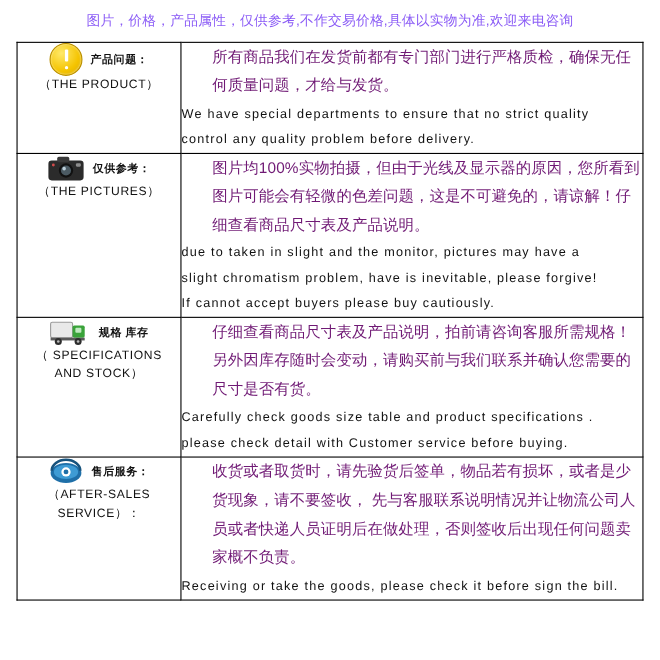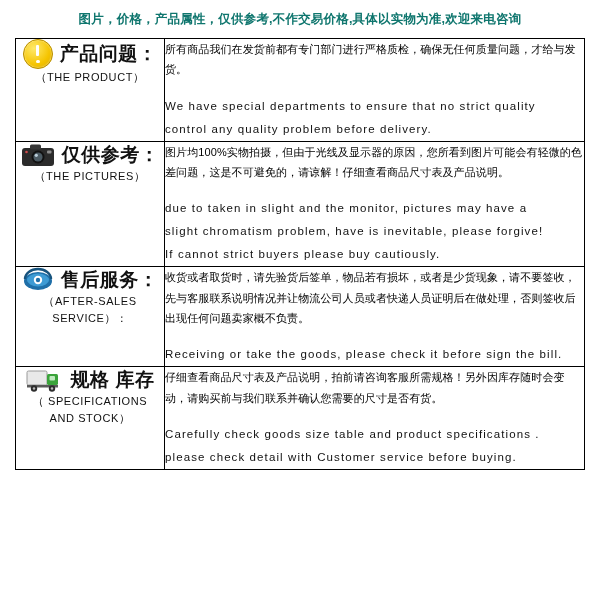--- a/index.html
+++ b/index.html
@@ -16,26 +16,25 @@
   }
   .page {
     position: relative;
     width: 600px;
     height: 600px;
     box-sizing: border-box;
   }
   .header-note {
     text-align: center;
     font-size: 12.5px;
-    color: #0f766e;
+    color: #8b5cf6;
     padding: 11px 8px 10px 8px;
     letter-spacing: 0.2px;
     font-family: "Liberation Sans", sans-serif;
     white-space: nowrap;
-    font-weight: bold;
   }
   table.info {
     border-collapse: collapse;
     width: 570px;
     margin: 0 auto;
     table-layout: fixed;
   }
   table.info td {
     border: 1px solid #000000;
     vertical-align: top;
@@ -54,21 +53,21 @@
     display: block;
     text-align: center;
   }
   .icon-row {
     display: flex;
     align-items: center;
     justify-content: center;
     gap: 7px;
   }
   .label-cn {
-    font-size: 19px;
+    font-size: 10px;
     font-weight: bold;
     color: #111111;
     letter-spacing: 0.5px;
     white-space: nowrap;
   }
   .label-en {
     font-size: 11px;
     color: #111111;
     margin-top: 5px;
     letter-spacing: 0.6px;
@@ -110,32 +109,33 @@
     border-radius: 50%;
   }
   
   .icon-camera { width: 34px; height: 26px; }
   
   .icon-truck { width: 38px; height: 26px; }
   
   .icon-headset { width: 32px; height: 26px; }
 
   .body-cn {
-    font-size: 11px;
+    font-size: 14px;
     line-height: 1.85;
-    color: #000000;
+    color: #701a75;
     letter-spacing: 0.1px;
+    margin-left: 28px;
   }
   .body-en {
     font-size: 11.5px;
     line-height: 2.0;
     color: #111111;
     letter-spacing: 1.1px;
     font-family: "Liberation Sans", sans-serif;
-    margin-top: 15px;
+    margin-top: 2px;
   }
   .body-en .en-line { display: block; white-space: nowrap; }
 </style>
 </head>
 <body>
 
 <div class="page">
 
   <div class="header-note">图片，价格，产品属性，仅供参考,不作交易价格,具体以实物为准,欢迎来电咨询</div>
 
@@ -183,50 +183,21 @@
             <span class="label-en">
               <span class="en-line">（THE  PICTURES）</span>
             </span>
           </span>
         </td>
         <td class="body-cell">
           <div class="body-cn">图片均100%实物拍摄，但由于光线及显示器的原因，您所看到图片可能会有轻微的色差问题，这是不可避免的，请谅解！仔细查看商品尺寸表及产品说明。</div>
           <div class="body-en">
             <span class="en-line">due to taken in slight and the monitor, pictures may have a</span>
             <span class="en-line">slight chromatism problem, have is inevitable, please forgive!</span>
-            <span class="en-line">If cannot strict buyers please buy cautiously.</span>
-          </div>
-        </td>
-      </tr>
-
-      <tr>
-        <td class="label-cell">
-          <span class="label-inner">
-            <span class="icon-row">
-              <span class="icon icon-headset">
-                <svg width="32" height="26" viewBox="0 0 32 26" xmlns="http://www.w3.org/2000/svg">
-                  <ellipse cx="16" cy="14" rx="14" ry="9" fill="#1f6fa8"></ellipse>
-                  <ellipse cx="16" cy="13" rx="11" ry="6.5" fill="#3e9bd4"></ellipse>
-                  <circle cx="16" cy="13" r="4.2" fill="#ffffff"></circle>
-                  <circle cx="16" cy="13" r="2.2" fill="#1f6fa8"></circle>
-                  <path d="M3 12 A13 10 0 0 1 29 12" fill="none" stroke="#17537d" stroke-width="2.4"></path>
-                </svg>
-              </span>
-              <span class="label-cn">售后服务：</span>
-            </span>
-            <span class="label-en">
-              <span class="en-line">（AFTER-SALES</span>
-              <span class="en-line">SERVICE）：</span>
-            </span>
-          </span>
-        </td>
-        <td class="body-cell">
-          <div class="body-cn">收货或者取货时，请先验货后签单，物品若有损坏，或者是少货现象，请不要签收，  先与客服联系说明情况并让物流公司人员或者快递人员证明后在做处理，否则签收后出现任何问题卖家概不负责。</div>
-          <div class="body-en">
-            <span class="en-line">Receiving or take the goods, please check it before sign the bill.</span>
+            <span class="en-line">If cannot accept buyers please buy cautiously.</span>
           </div>
         </td>
       </tr>
 
       <tr>
         <td class="label-cell">
           <span class="label-inner">
             <span class="icon-row">
               <span class="icon icon-truck">
                 <svg width="38" height="26" viewBox="0 0 38 26" xmlns="http://www.w3.org/2000/svg">
@@ -249,15 +220,44 @@
           </span>
         </td>
         <td class="body-cell">
           <div class="body-cn">仔细查看商品尺寸表及产品说明，拍前请咨询客服所需规格！另外因库存随时会变动，请购买前与我们联系并确认您需要的尺寸是否有货。</div>
           <div class="body-en">
             <span class="en-line">Carefully check goods size table and product specifications .</span>
             <span class="en-line">please check detail with Customer service before buying.</span>
           </div>
         </td>
       </tr>
+
+      <tr>
+        <td class="label-cell">
+          <span class="label-inner">
+            <span class="icon-row">
+              <span class="icon icon-headset">
+                <svg width="32" height="26" viewBox="0 0 32 26" xmlns="http://www.w3.org/2000/svg">
+                  <ellipse cx="16" cy="14" rx="14" ry="9" fill="#1f6fa8"></ellipse>
+                  <ellipse cx="16" cy="13" rx="11" ry="6.5" fill="#3e9bd4"></ellipse>
+                  <circle cx="16" cy="13" r="4.2" fill="#ffffff"></circle>
+                  <circle cx="16" cy="13" r="2.2" fill="#1f6fa8"></circle>
+                  <path d="M3 12 A13 10 0 0 1 29 12" fill="none" stroke="#17537d" stroke-width="2.4"></path>
+                </svg>
+              </span>
+              <span class="label-cn">售后服务：</span>
+            </span>
+            <span class="label-en">
+              <span class="en-line">（AFTER-SALES</span>
+              <span class="en-line">SERVICE）：</span>
+            </span>
+          </span>
+        </td>
+        <td class="body-cell">
+          <div class="body-cn">收货或者取货时，请先验货后签单，物品若有损坏，或者是少货现象，请不要签收，  先与客服联系说明情况并让物流公司人员或者快递人员证明后在做处理，否则签收后出现任何问题卖家概不负责。</div>
+          <div class="body-en">
+            <span class="en-line">Receiving or take the goods, please check it before sign the bill.</span>
+          </div>
+        </td>
+      </tr>
     </tbody>
   </table>
 </div>
 
 </body></html>

